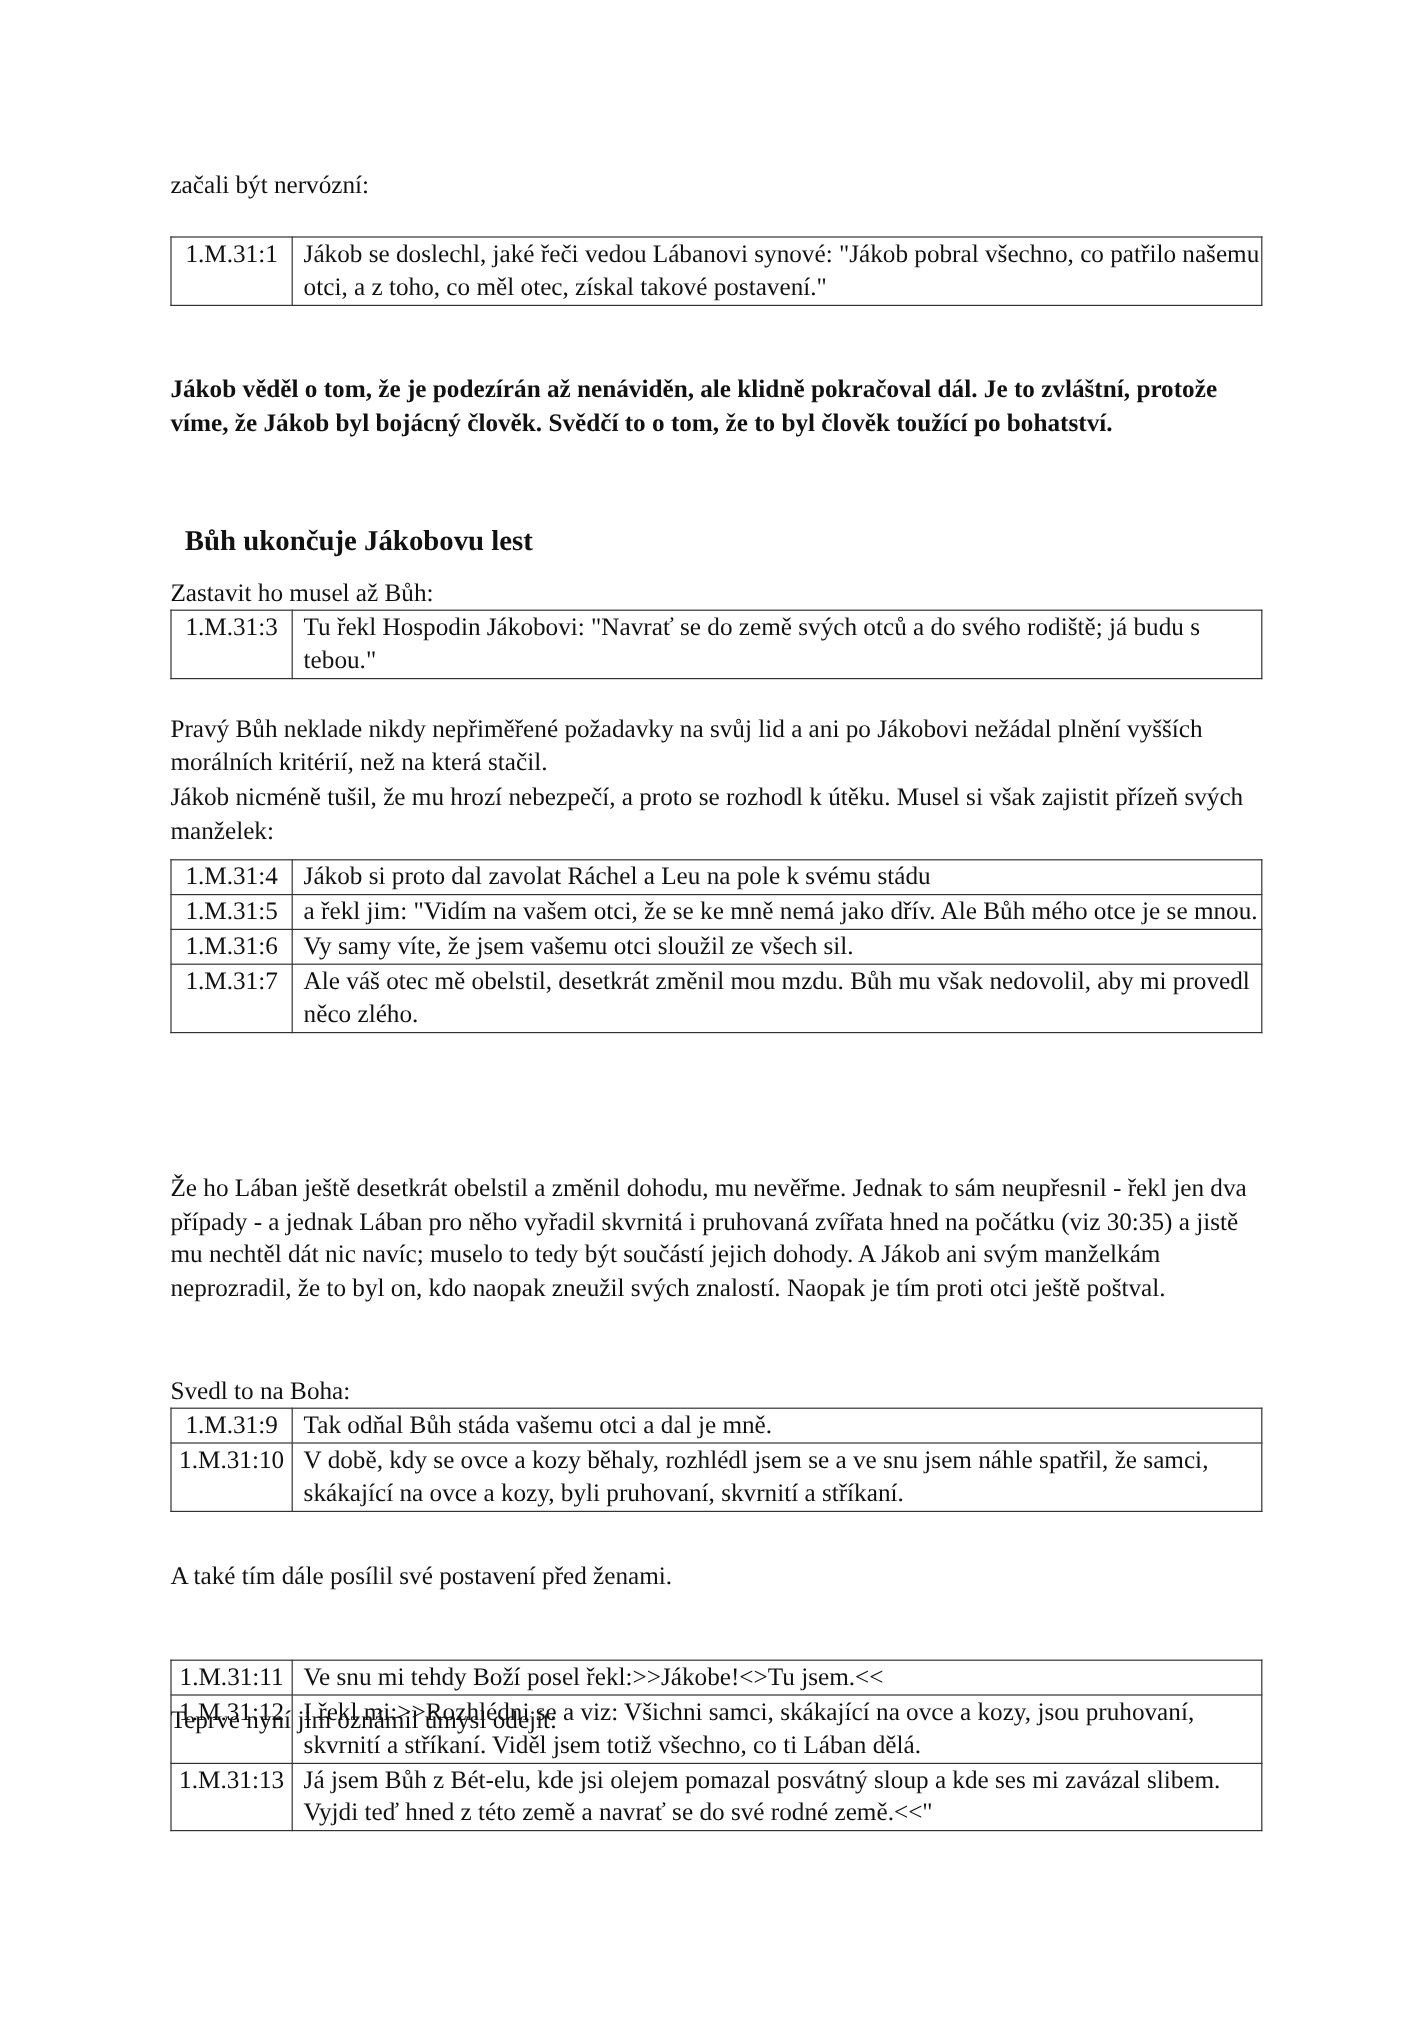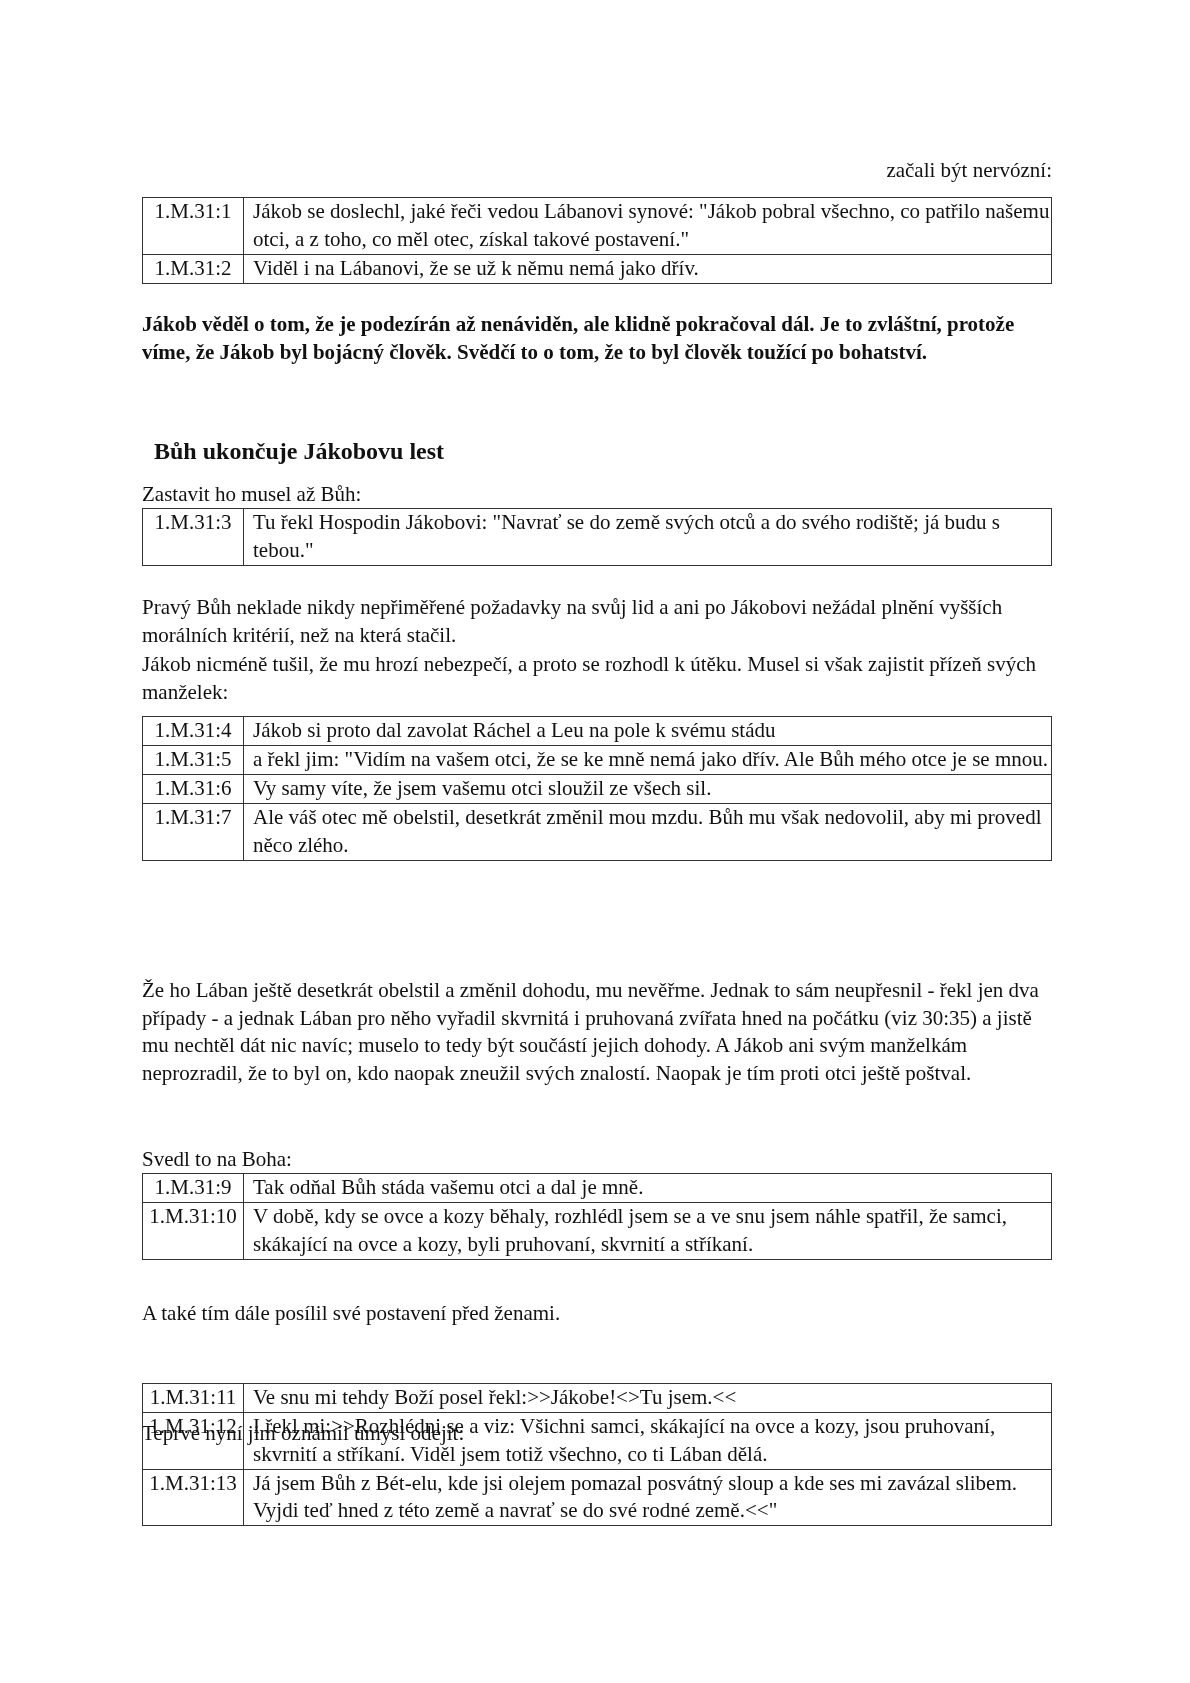--- a/index.html
+++ b/index.html
@@ -19,32 +19,28 @@
       border: 1.3px solid #333333; padding: 0 0 0 9px; vertical-align: top;
       font-size: 21px; line-height: 27.5px; padding-top: 0px; padding-bottom: 0.5px;
     }
     table.verses td.ref { width: 100px; text-align: center; padding-left: 0; }
   </style>
 </head>
 <body>
 
 <div class="page">
 
-  <p class="block" style="top:157px;text-align:right;">začali být nervózní:</p>
+  <p class="block" style="top:141px;">začali být nervózní:</p>
 
   <div class="block" style="top:197px;">
     <table class="verses">
       <tbody>
           <tr>
         <td class="ref">1.M.31:1</td>
         <td>Jákob se doslechl, jaké řeči vedou Lábanovi synové: "Jákob pobral všechno, co patřilo našemu otci, a z toho, co měl otec, získal takové postavení."</td>
-      </tr>
-      <tr>
-        <td class="ref">1.M.31:2</td>
-        <td>Viděl i na Lábanovi, že se už k němu nemá jako dřív.</td>
       </tr>
     </tbody>
       </table>
   </div>
 
   <p class="block" style="top:311px;font-weight:bold;">Jákob věděl o tom, že je podezírán až nenáviděn, ale klidně pokračoval dál. Je to zvláštní, protože víme, že Jákob byl bojácný člověk. Svědčí to o tom, že to byl člověk toužící po bohatství.</p>
 
   <h2 class="block" style="top:424px;">Bůh ukončuje Jákobovu lest</h2>
 
   <p class="block" style="top:481px;">Zastavit ho musel až Bůh:</p>

